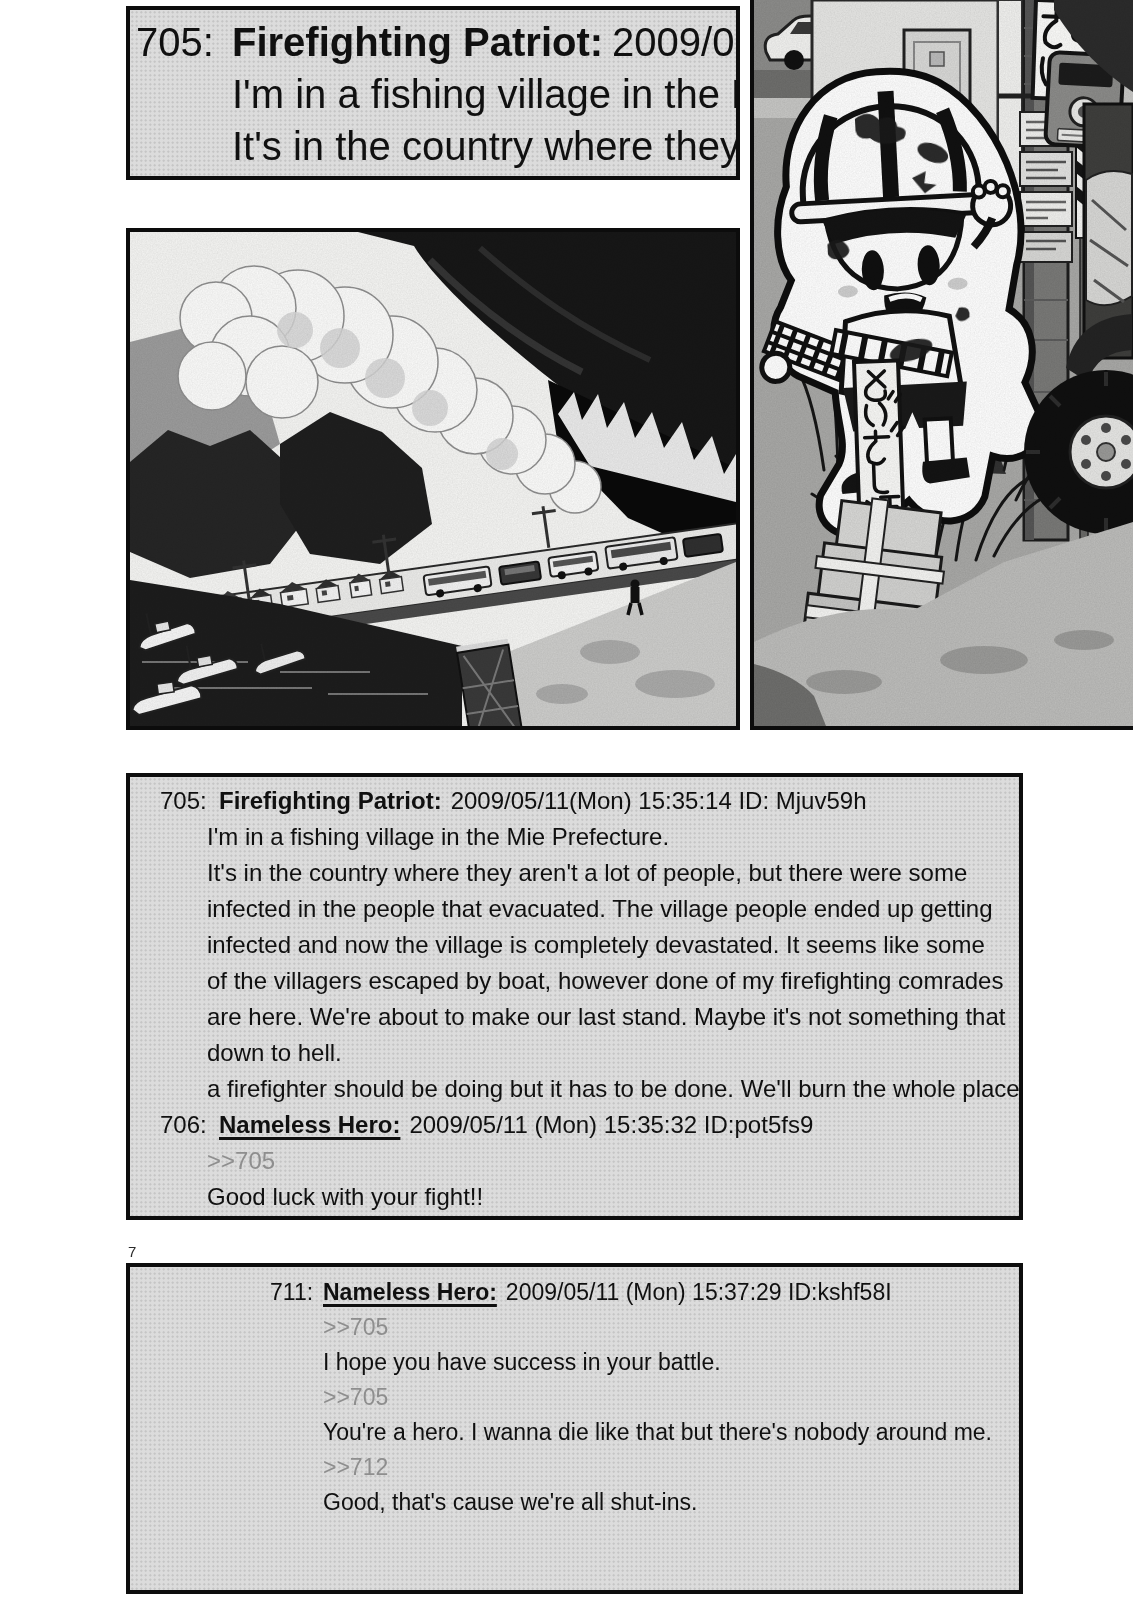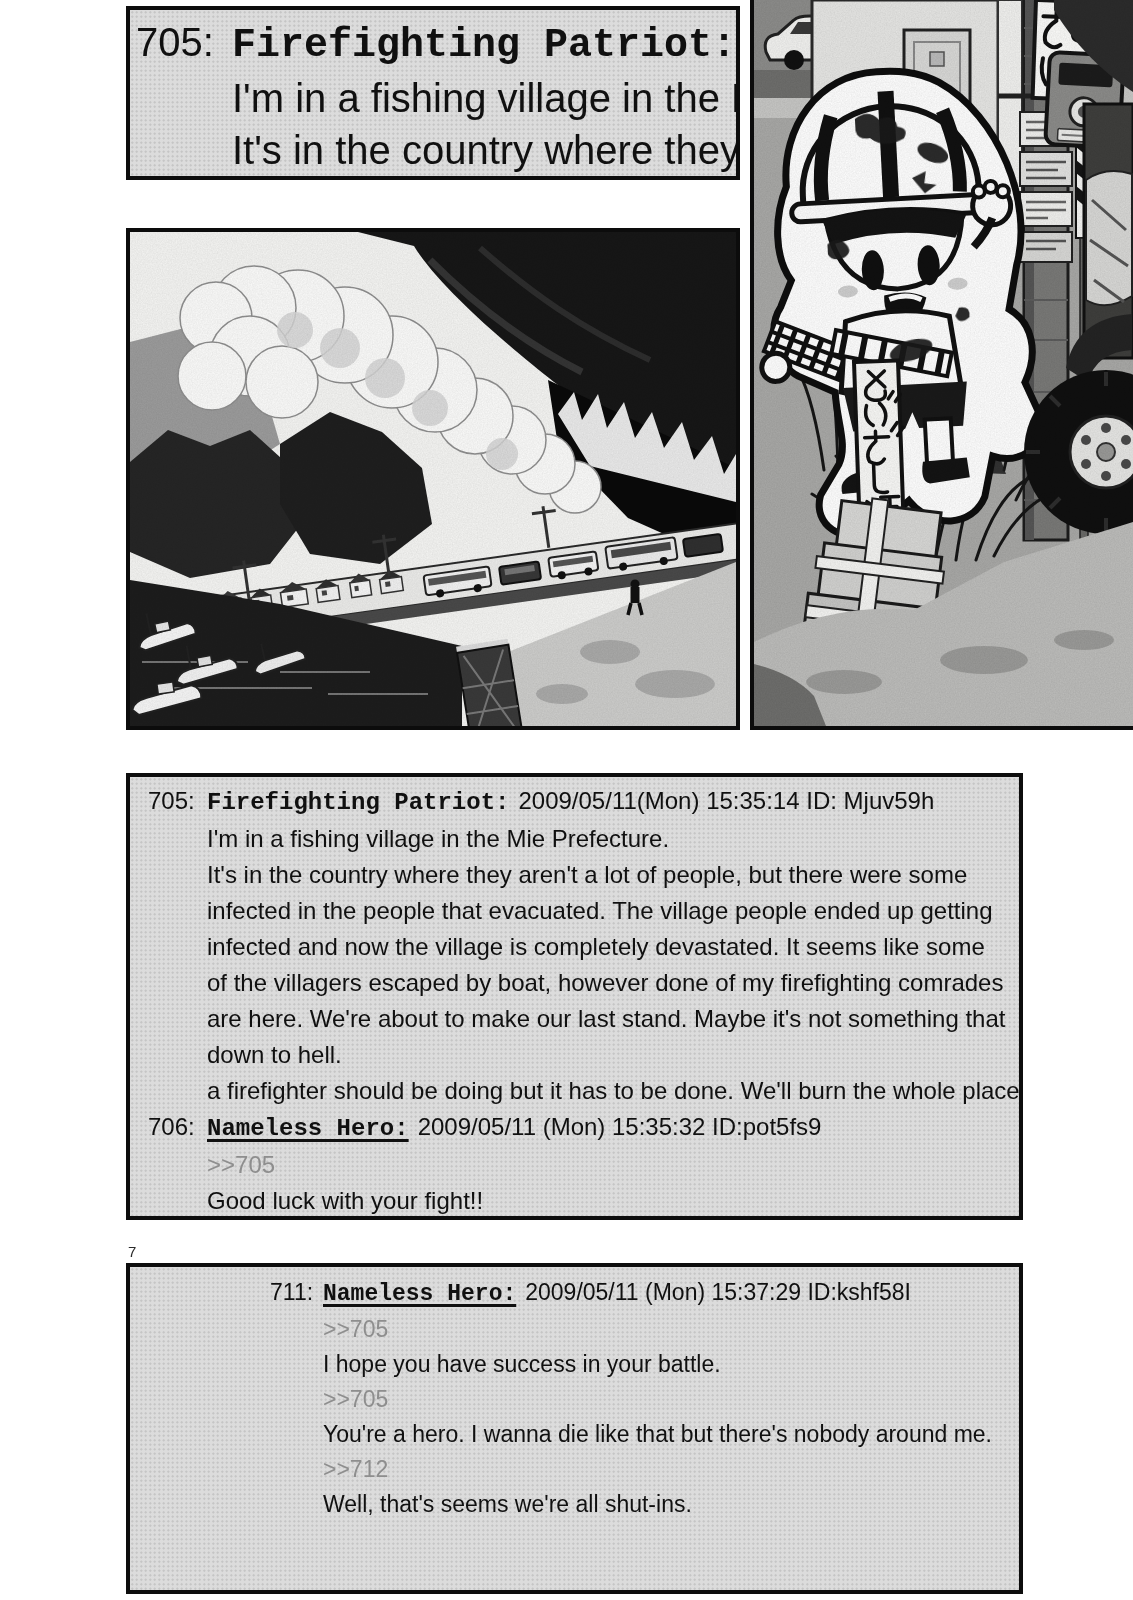--- a/index.html
+++ b/index.html
@@ -10,26 +10,26 @@
        background-image:radial-gradient(#c3c3c3 1px, rgba(0,0,0,0) 1px);
        background-size:4.5px 4.5px;overflow:hidden;}
   .panel{position:absolute;box-sizing:border-box;border:4px solid #0c0c0c;overflow:hidden;background:#f4f4f2;}
   .panel svg{display:block;width:100%;height:100%;}
 
   
   .top-box{left:126px;top:6px;width:614px;height:174px;padding:6px 0 0 6px;font-size:40px;line-height:52px;}
   .top-box .tline{white-space:nowrap;}
   .top-box .tnum{display:inline-block;width:96px;}
   .top-box .tbody{padding-left:96px;}
-  b.pname{font-weight:bold;font-family:Liberation Mono, monospace;}
+  b.pname{font-weight:bold;}
   .u{text-decoration:underline;text-decoration-thickness:3px;text-underline-offset:4px;}
 
   
   .main-box{left:126px;top:773px;width:897px;height:447px;padding:6px 0 0 18px;font-size:24px;line-height:36px;}
-  .main-box .pline{white-space:nowrap;}
+  .main-box .pline{white-space:nowrap;margin-left:12px;}
   .main-box .pnum{display:inline-block;width:59px;}
   .main-box .pbody{margin-left:59px;}
   .hdr-rest{margin-left:9px;}
 
   
   .bottom-box{left:126px;top:1263px;width:897px;height:331px;padding:8px 0 0 140px;font-size:23px;line-height:35px;}
   .bottom-box .pline{white-space:nowrap;}
   .bottom-box .pnum{display:inline-block;width:53px;}
   .bottom-box .pbody{margin-left:53px;}
 
@@ -508,17 +508,17 @@
       </div>
       <div class="pline pbody ref">&gt;&gt;705</div>
       <div class="pline pbody">I hope you have success in your battle.</div>
     </div>
     <div>
       <div class="pline pbody ref">&gt;&gt;705</div>
       <div class="pline pbody">You're a hero. I wanna die like that but there's nobody around me.</div>
     </div>
     <div>
       <div class="pline pbody ref">&gt;&gt;712</div>
-      <div class="pline pbody">Well, that's seems we're all shut-ins.</div>
+      <div class="pline pbody">Good, that's cause we're all shut-ins.</div>
     </div>
   </section>
 
 </div>
 
 </body></html>

